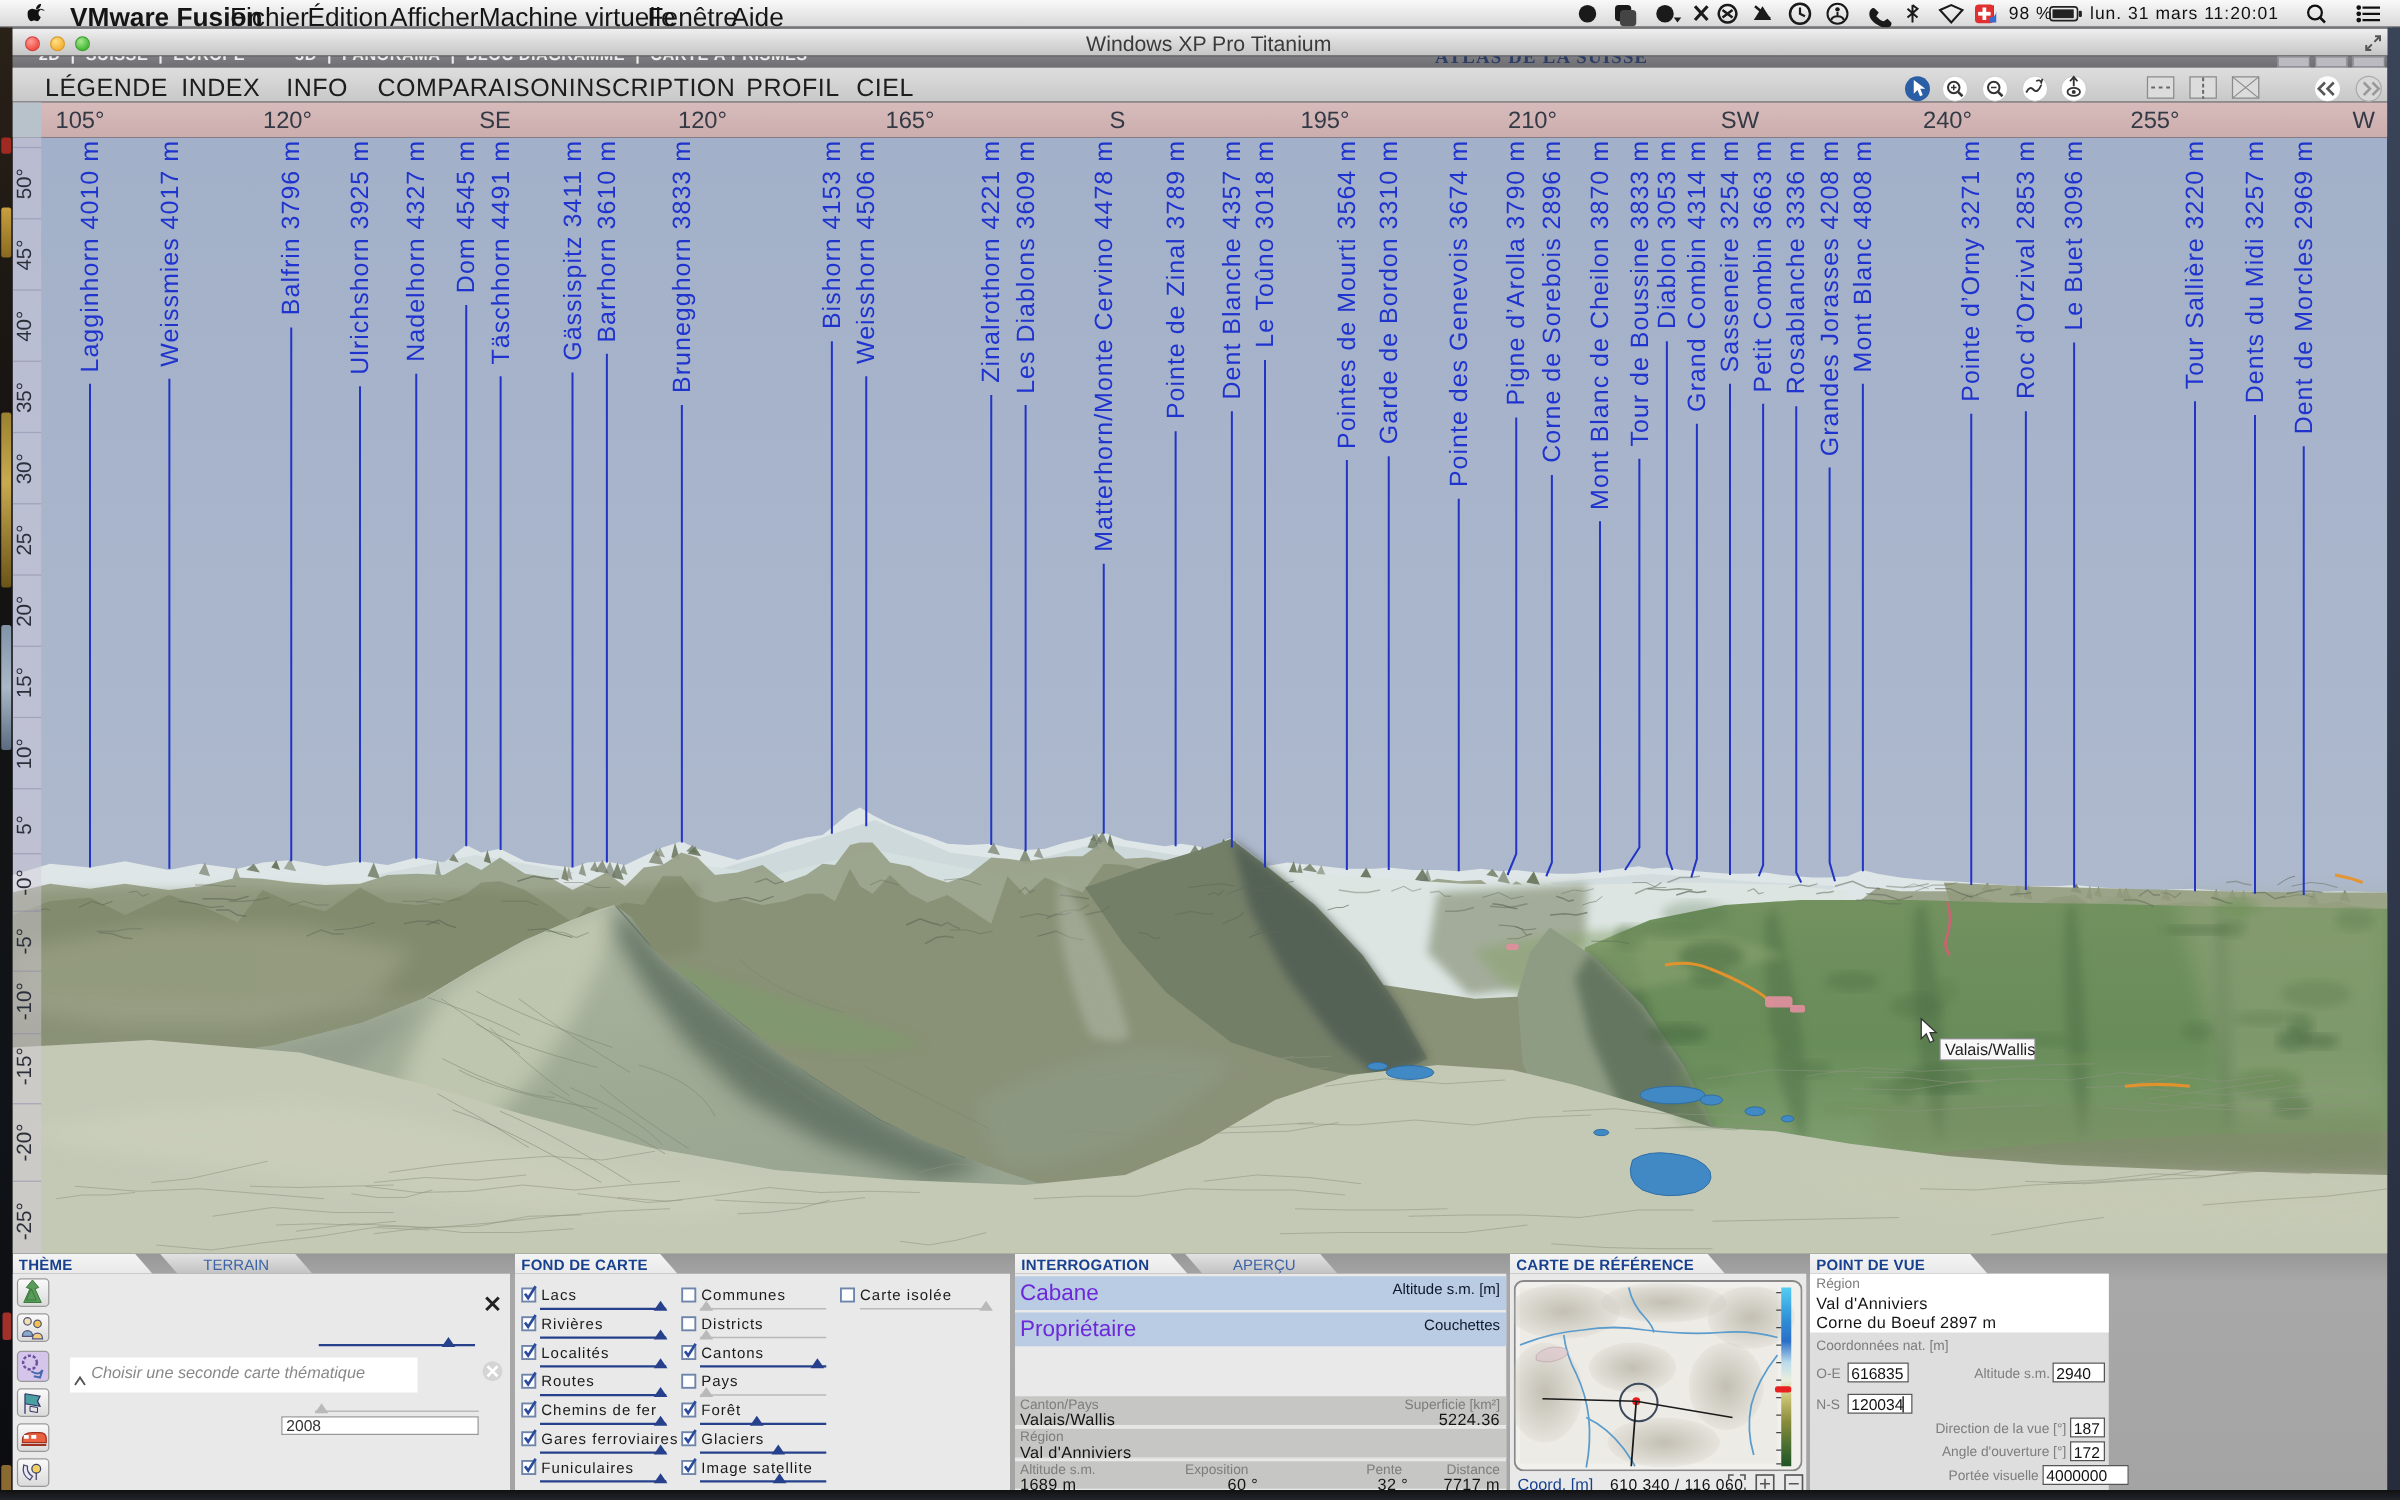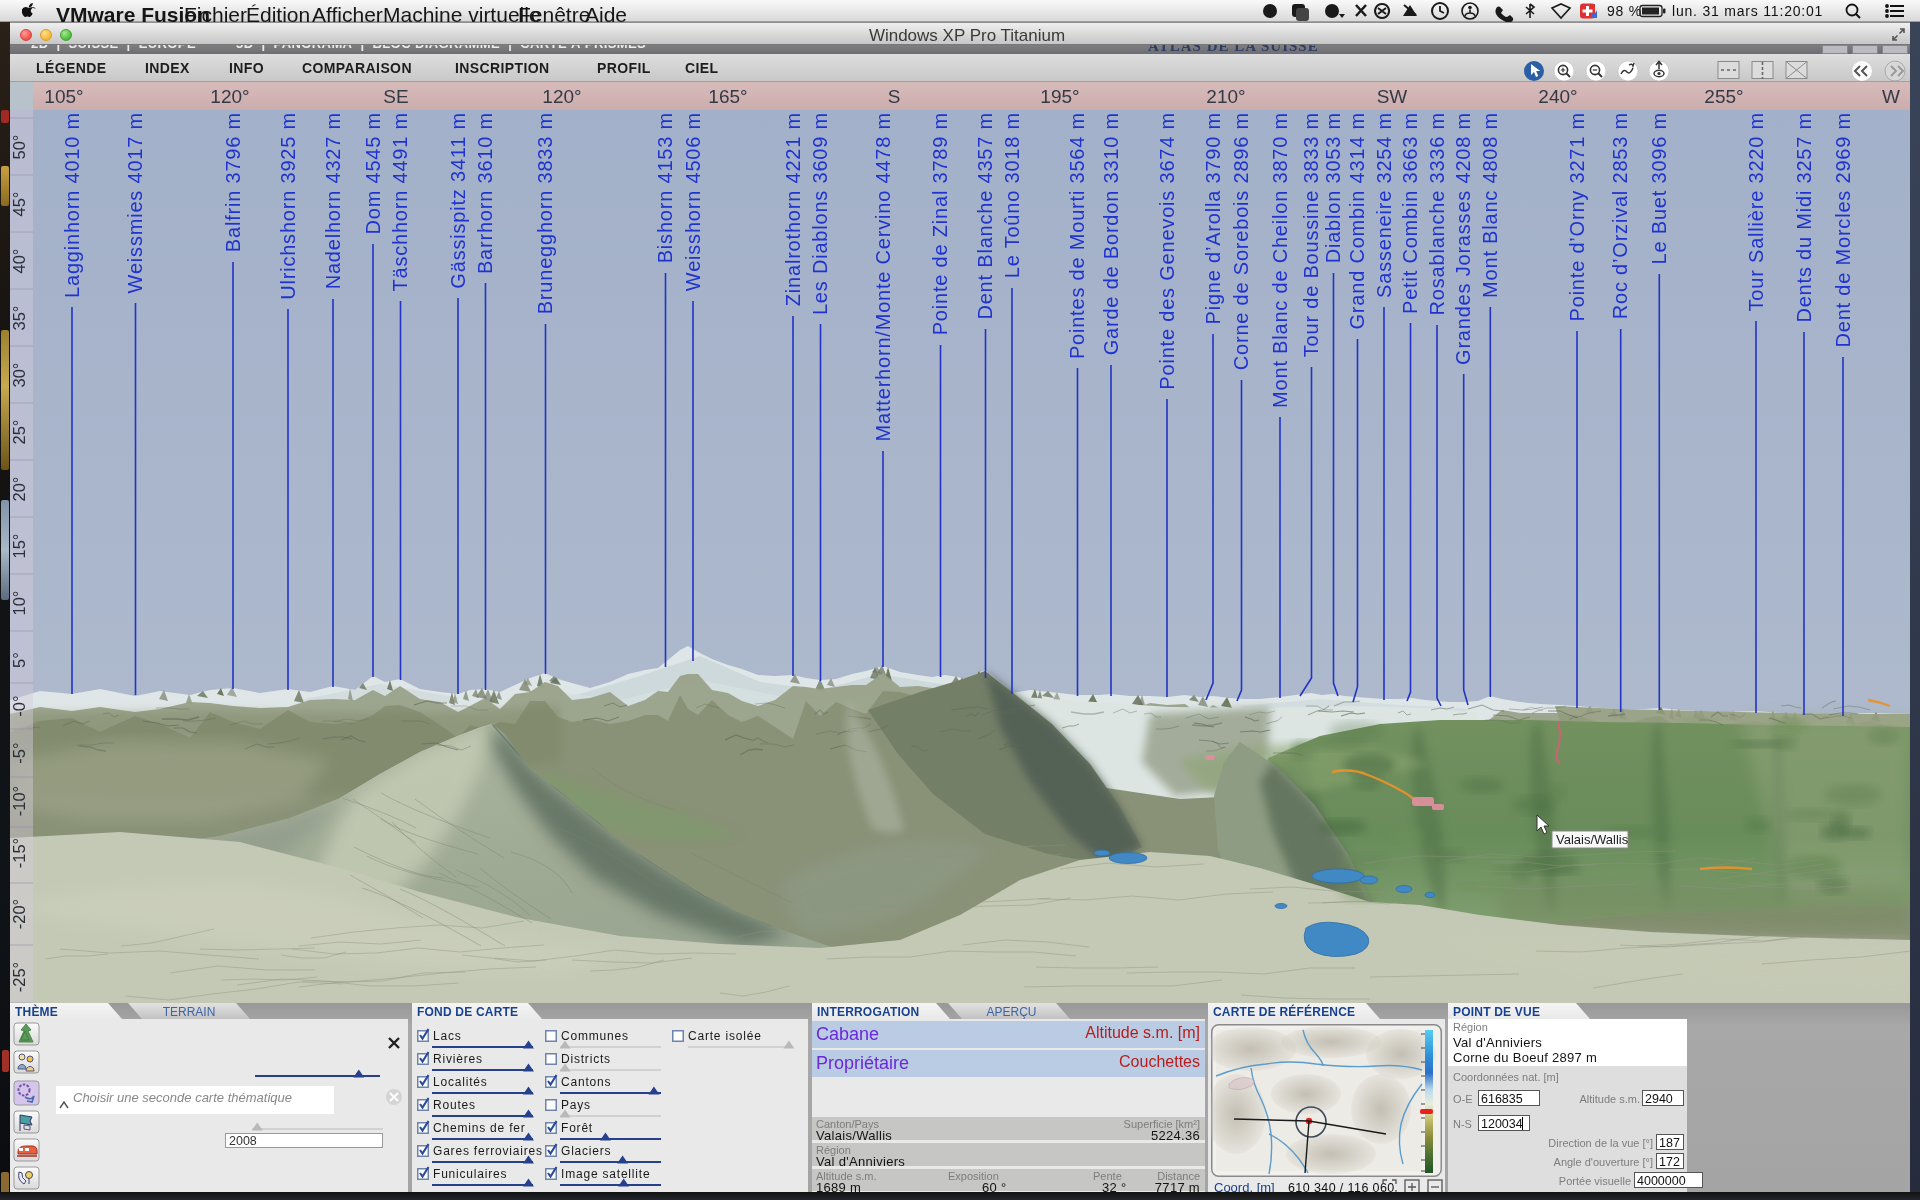--- a/index.html
+++ b/index.html
@@ -14,36 +14,36 @@
 #vmtitle{position:absolute;left:6px;top:22px;width:1908px;height:23px;background:linear-gradient(#efefef,#c6c6c6);border:1px solid #8e8e8e;border-bottom-color:#777}
 .tl{position:absolute;top:5.5px;width:12px;height:12px;border-radius:50%;border:0.5px solid}
 #vmt{position:absolute;left:14px;right:0;top:3px;text-align:center;font-size:17px;color:#3a3a3a}
 
 #appmenu{position:absolute;left:7px;top:45px;width:1903px;height:9px;background:linear-gradient(#7e7e82,#6e6e72);overflow:hidden}
 #appmenutext{position:absolute;left:24px;top:-9px;font-size:13px;font-weight:bold;color:#ececec;letter-spacing:0.4px;white-space:pre}
 #atlas{position:absolute;left:1141px;top:-7px;font-family:"Liberation Serif",serif;font-size:15px;letter-spacing:1px;color:#2c3d66;font-weight:bold}
 .xpbtn{position:absolute;top:0;width:26px;height:9px;background:#babac0;border:1px solid #86868e}
 
 #toolbar{position:absolute;left:7px;top:54px;width:1903px;height:28px;background:linear-gradient(#dedede,#c8c8c8);border-bottom:1px solid #a0a0a0}
-.tb{position:absolute;top:6px;font-size:14px;font-weight:bold;color:#1d1d1d;letter-spacing:0.4px}
+.tb{position:absolute;top:6px;font-size:20px;font-weight:normal;color:#1d1d1d;letter-spacing:0.4px}
 
 #hdrbar{position:absolute;left:10px;top:82px;width:1900px;height:28px;background:linear-gradient(#d7bbbb,#ccadad)}
 #hdrcorner{position:absolute;left:0;top:0;width:23px;height:28px;background:#b7c2cb}
 .hd{position:absolute;top:4px;width:120px;text-align:center;font-size:19px;color:#333a46}
 #panowrap{position:absolute;left:10px;top:110px;width:1900px;height:893px}
 
 #panelzone{position:absolute;left:10px;top:1003px;width:1900px;height:189px;background:linear-gradient(#989898,#a8a8a8 12%,#a4a4a4)}
 .panel{position:absolute;top:16px;height:173px;background:#e9e9e9}
 .ptab{position:absolute;top:-16px;left:0;height:16px;background:linear-gradient(#f4f4f4,#e9e9e9);border-top-right-radius:2px;clip-path:polygon(0 0,calc(100% - 14px) 0,100% 100%,0 100%)}
 .ptitle{position:absolute;top:-14px;left:5px;font-size:12px;font-weight:bold;color:#17418f;letter-spacing:0.2px}
 .ptab2{position:absolute;top:-16px;height:16px;background:linear-gradient(#e2e2e2,#c2c2c2);clip-path:polygon(0 0,calc(100% - 14px) 0,100% 100%,14px 100%)}
 .ptit2{position:absolute;top:-14px;font-size:12px;color:#3c64a6}
 .brow{position:absolute;left:0;width:100%;height:27px;background:#b9cce3}
 .bl{position:absolute;left:4px;top:3px;font-size:18px;color:#6d28d9}
-.br{position:absolute;right:5px;top:3px;font-size:16px;color:#b91c1c}
+.br{position:absolute;right:5px;top:3px;font-size:12px;color:#0f172a}
 .grow{position:absolute;left:0;width:100%;background:#c6c6c4;border-bottom:1px solid #e9e9e9}
 .gl{position:absolute;top:1px;font-size:11px;color:#7d7d7d;white-space:nowrap}
 .gr{position:absolute;top:1px;font-size:11px;color:#7d7d7d;white-space:nowrap}
 .gv{position:absolute;font-size:13px;letter-spacing:0.3px;color:#141414;white-space:nowrap}
 .inp{position:absolute;height:16px;background:#fff;border:1px solid #555;font-size:12.5px;color:#111;padding:1px 0 0 2px}
 .caret{position:absolute;right:6px;top:1px;width:1px;height:13px;background:#000}
 #botstrip{position:absolute;left:0;top:1192px;width:1920px;height:8px;background:linear-gradient(#111,#23252d)}
 .dicon{position:absolute;border-radius:2px}
 </style></head>
 <body>
@@ -915,21 +915,21 @@
 <div class="ptab" style="width:142px"></div>
         <div class="ptitle">POINT DE VUE</div>
 <div style="position:absolute;left:0;top:0;width:239px;height:47px;background:#fff">
 <span class="gl" style="left:5px;top:2px">Région</span>
 <span class="gv" style="left:5px;top:16px">Val d'Anniviers</span>
 <span class="gv" style="left:5px;top:31px">Corne du Boeuf</span>
           <span class="gv" style="left:104px;top:31px">2897 m</span>
 </div>
 <span class="gl" style="left:5px;top:52px">Coordonnées nat. [m]</span>
 <span class="gl" style="left:5px;top:74px">O-E</span>
-        <span class="inp" style="left:30px;top:71px;width:62px">616835</span>
+        <span class="inp" style="left:30px;top:71px;width:49px">616835</span>
 <span class="gl" style="right:47px;top:74px">Altitude s.m.</span>
         <span class="inp" style="left:194px;top:71px;width:42px">2940</span>
 <span class="gl" style="left:5px;top:99px">N-S</span>
         <span class="inp" style="left:30px;top:96px;width:52px">120034<i class="caret"></i></span>
 <span class="gl" style="right:34px;top:118px">Direction de la vue [°]</span>
         <span class="inp" style="left:208px;top:115px;width:28px">187</span>
 <span class="gl" style="right:34px;top:137px">Angle d'ouverture [°]</span>
         <span class="inp" style="left:208px;top:134px;width:28px">172</span>
 <span class="gl" style="right:56px;top:156px">Portée visuelle</span>
         <span class="inp" style="left:186px;top:153px;width:69px">4000000</span>

